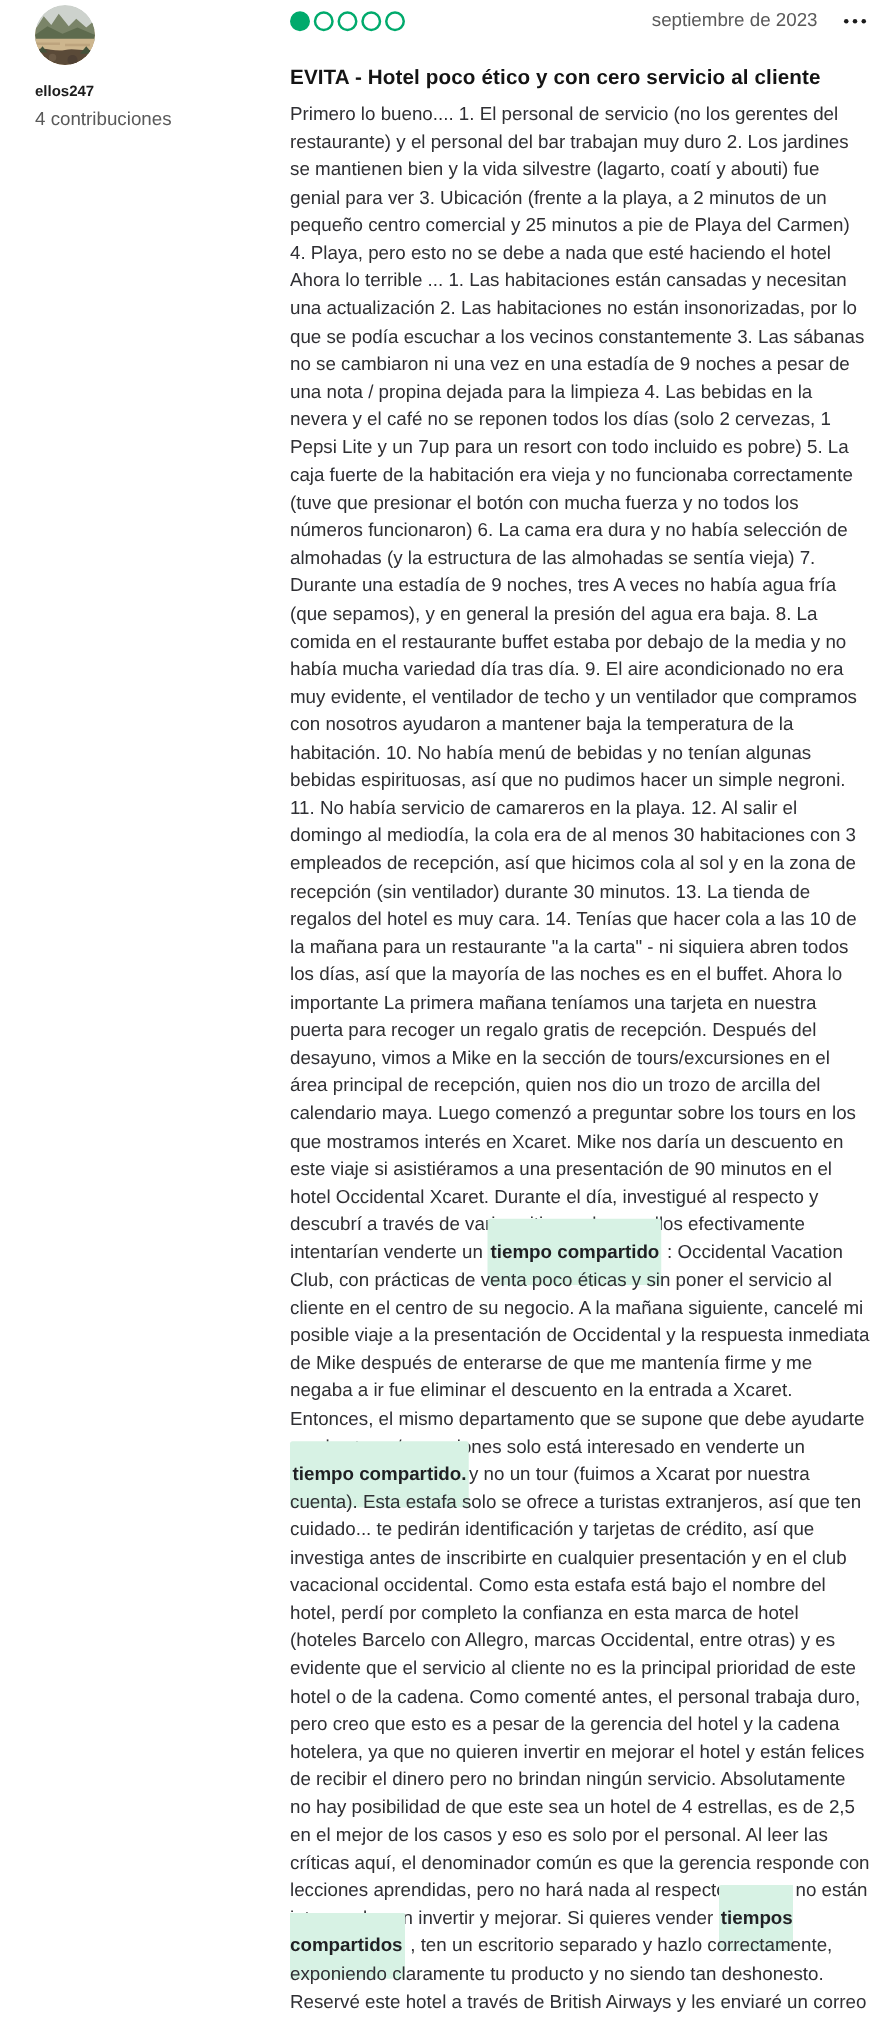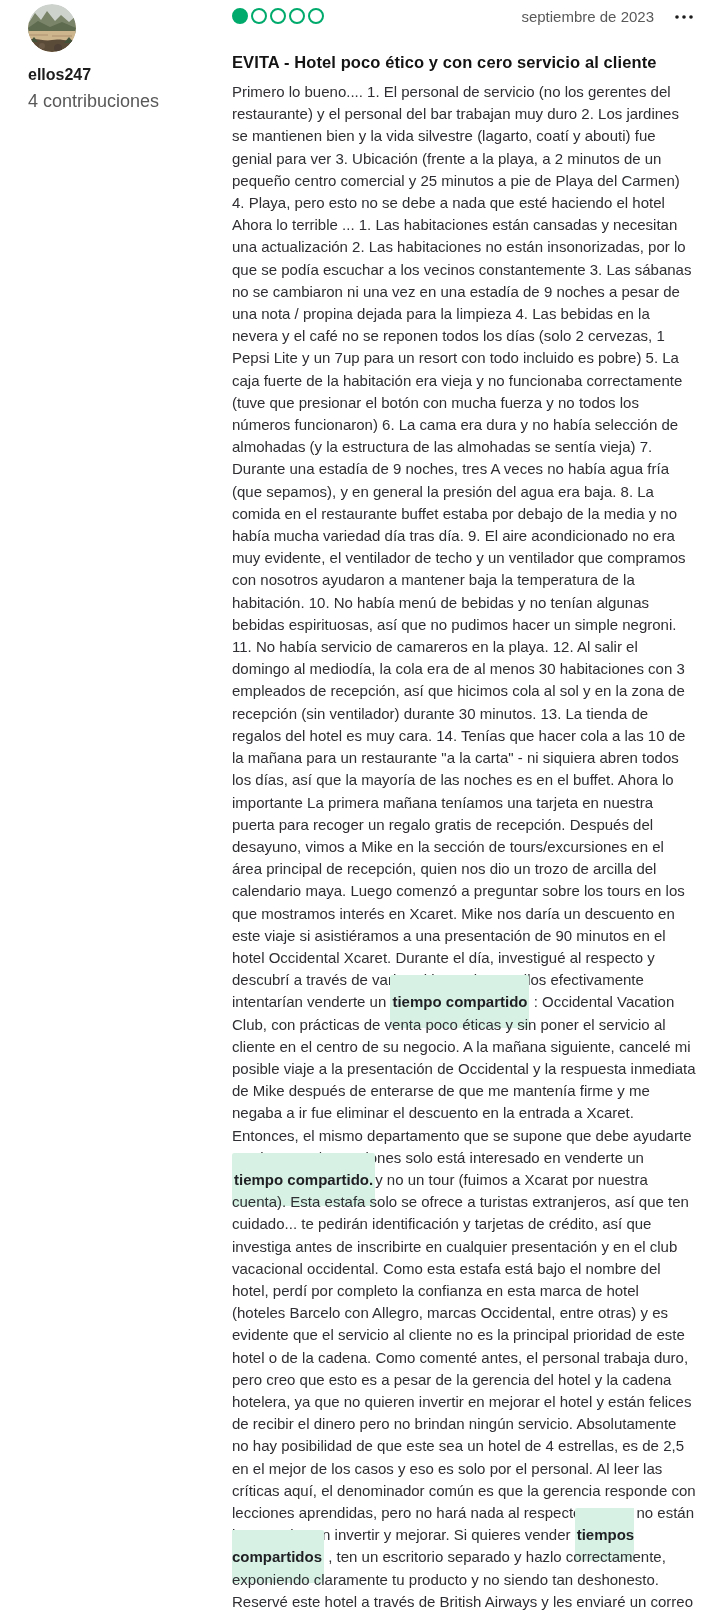--- a/index.html
+++ b/index.html
@@ -16,31 +16,31 @@
   }
   
   .user-col { width: 176px; flex: 0 0 176px; }
   .avatar {
     width: 48px; height: 48px; border-radius: 50%;
     overflow: hidden; cursor: pointer;
   }
   .avatar svg { display: block; }
   .user-name {
     margin-top: 14px;
-    font-size: 16px; font-weight: 700; color: #1c1c1c;
+    font-size: 12px; font-weight: 700; color: #1c1c1c;
     cursor: pointer;
   }
   .user-contrib {
     margin-top: 7px;
-    font-size: 18px; color: #595959;
+    font-size: 15px; color: #595959;
   }
   
   .review-col { flex: 1 1 auto; padding-left: 28px; max-width: 496px; }
   .review-header {
-    display: flex; align-items: flex-start; justify-content: space-between;
+    display: flex; align-items: center; justify-content: space-between;
     margin-top: 4px;
   }
   .bubbles { display: flex; gap: 3px; }
   .bubble {
     width: 16px; height: 16px; border-radius: 50%;
     border: 2px solid var(--accent, #00aa6c);
     background: #ffffff;
   }
   .bubble.filled { background: var(--accent, #00aa6c); }
   .header-right { display: flex; align-items: center; gap: 18px; }

